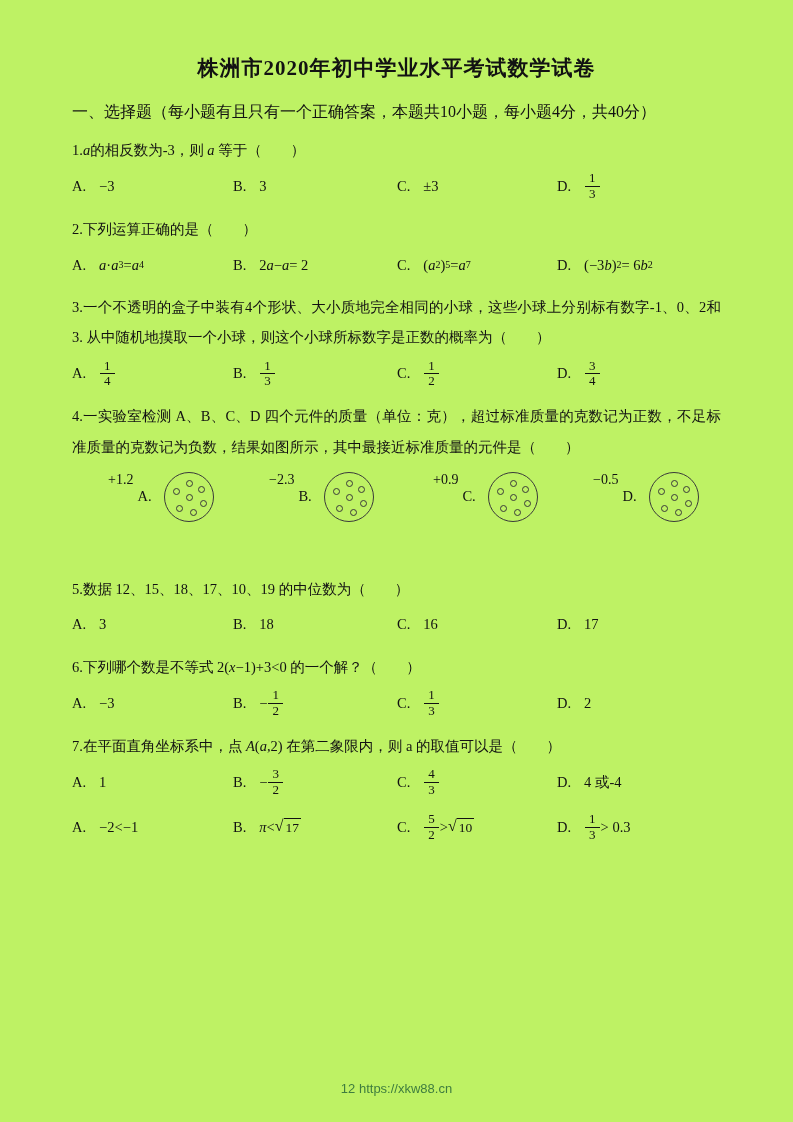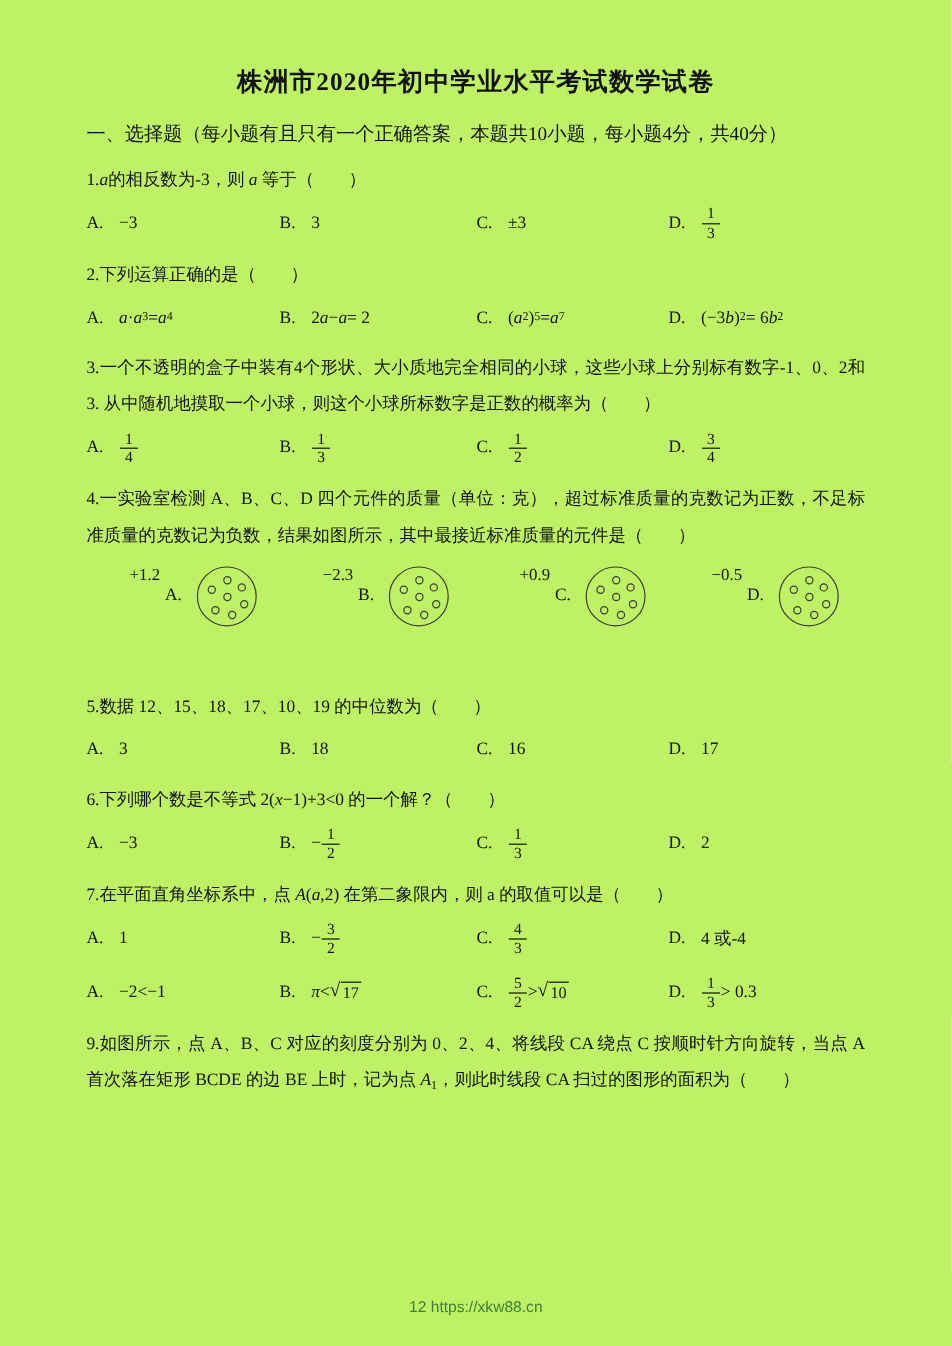--- a/index.html
+++ b/index.html
@@ -404,19 +404,16 @@
               <span class="ocontent">
                 <span class="frac">
                   <span class="num">1</span>
                   <span class="den">3</span>
                 </span>
                 <span> &gt; 0.3</span>
               </span>
             </div>
           </div>
         </div>
-        <div class="q">
-          <div class="stem"><span>9.如图所示，点 A、B、C 对应的刻度分别为 0、2、4、将线段 CA 绕点 C 按顺时针方向旋转，当点 A 首次落在矩形 BCDE 的边 BE 上时，记为点 </span><span class="mi">A</span><sub>1</sub><span>，则此时线段 CA 扫过的图形的面积为（　　）</span></div>
-        </div>
       </div>
   </div>
   <div class="footer" style="color: rgb(63, 125, 63);">12 https://xkw88.cn</div>
 </div>
 
 </body></html>

